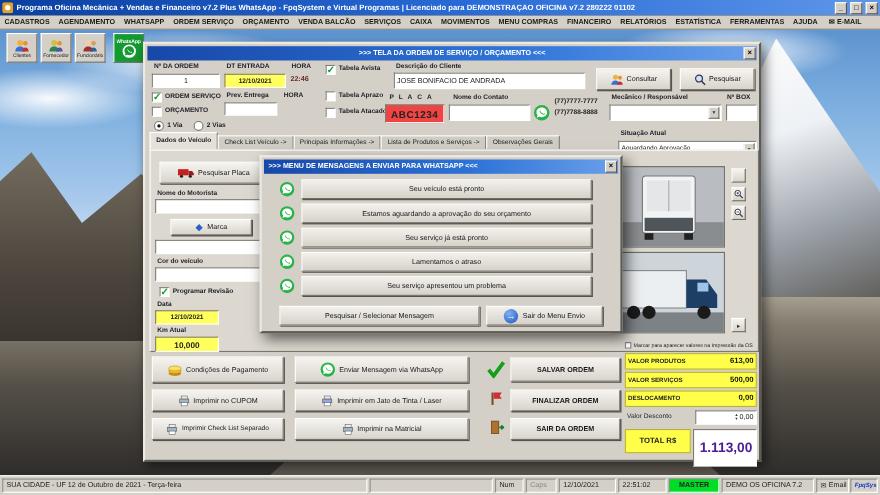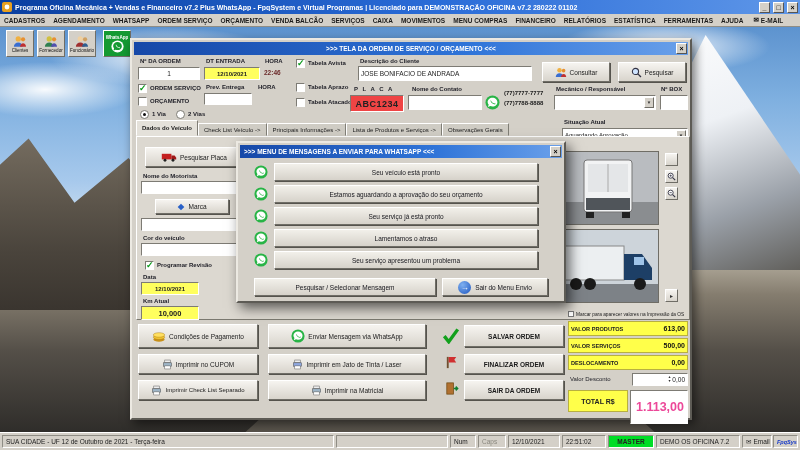--- a/index.html
+++ b/index.html
@@ -93,21 +93,21 @@
 
   .ytrow { position:absolute; left:436px; width:120px; height:15px; background:#ffff4a;
     border:1px solid #b8b040; display:flex; align-items:center; justify-content:space-between; padding:0 2px; }
   .ytrow .l { font-size:5.6px; font-weight:bold; color:#222; }
   .ytrow .v { font-size:7px; font-weight:bold; color:#111; }
   .note { position:absolute; font-size:4.8px; color:#222; white-space:nowrap; overflow:hidden; display:flex; align-items:center; gap:2px; }
   .note .mini { width:6px; height:6px; background:#fff; border:1px solid #777; flex:0 0 auto; }
 
   .totalval { position:absolute; background:#fff; border:1px solid; border-color:#7d7b74 #fff #fff #7d7b74;
     display:flex; align-items:center; justify-content:flex-end; padding:16px 3px;
-    font-size:12.5px; font-weight:bold; color:#ec4899; }
+    font-size:12.5px; font-weight:bold; color:#4c1d95; }
   .spin { display:inline-flex; flex-direction:column; font-size:3.6px; line-height:3.4px; color:#333; margin-right:1px; }
 
   .phone { position:absolute; font-size:6px; font-weight:bold; color:#222; white-space:nowrap; }
   .horaval { position:absolute; font-size:6.5px; font-weight:bold; color:#6b2a2a; }
 
   
   .modal { position:absolute; left:236px; top:141px; width:330px; height:162px; z-index:10;
     background:#d4d0c8; border:2px solid; border-color:#ece9e2 #5d5b55 #5d5b55 #ece9e2; box-shadow:4px 5px 12px rgba(0,0,0,.6); }
   .modal .wtitle { justify-content:flex-start; padding-left:4px; }
   .mrow { position:absolute; left:16px; display:flex; align-items:center; gap:6px; }

